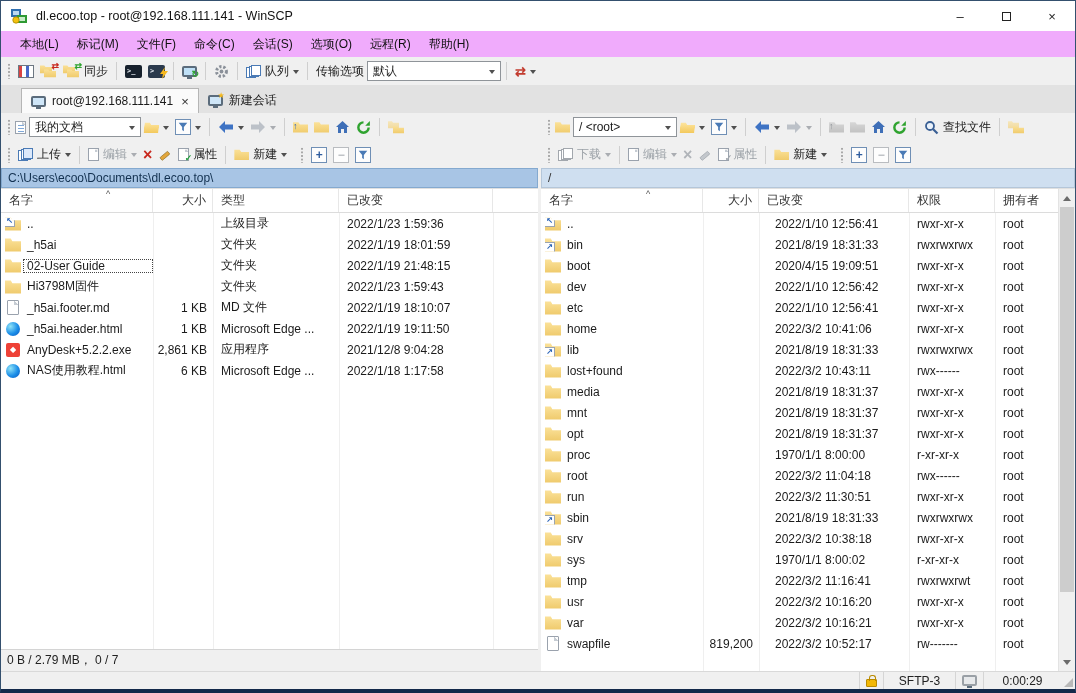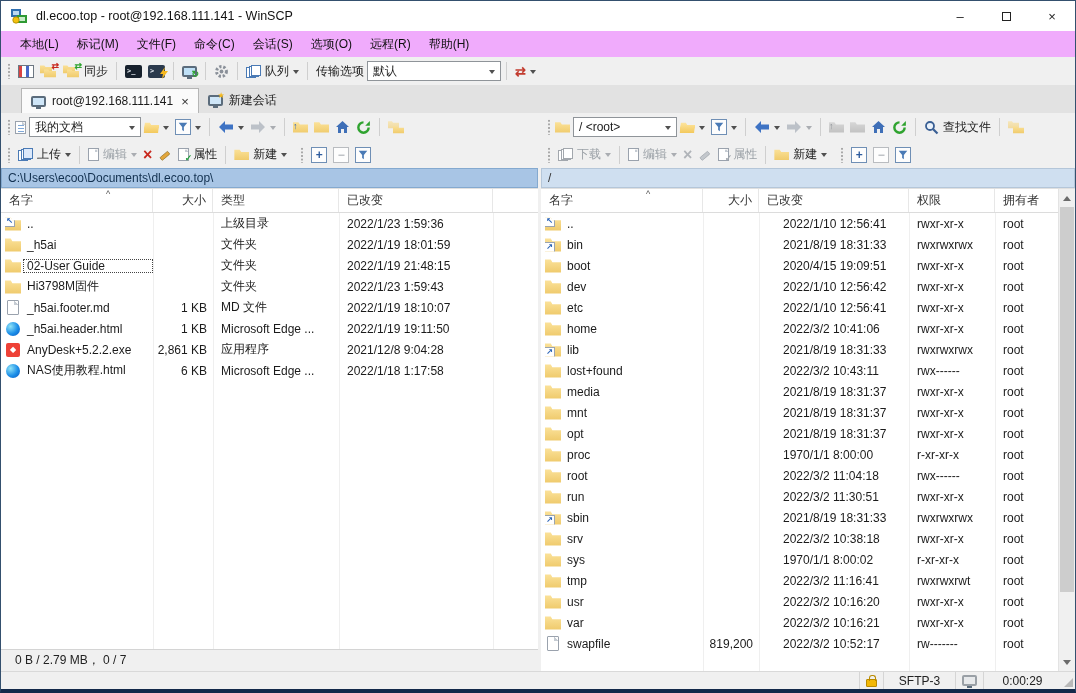--- a/index.html
+++ b/index.html
@@ -102,21 +102,21 @@
   .c-ico{flex:0 0 22px;padding-left:4px;display:flex;align-items:center;}
   .flag-on{outline:1px dotted #444;outline-offset:-1px;}
   
   .L .c-name{flex:0 0 130px;padding-left:4px;}
   .L .c-size{flex:0 0 60px;text-align:right;padding-right:6px;}
   .L .c-type{flex:0 0 126px;padding-left:8px;}
   .L .c-chg{flex:0 0 150px;padding-left:8px;}
   
   .R .c-name{flex:0 0 140px;padding-left:4px;}
   .R .c-size{flex:0 0 56px;text-align:right;padding-right:6px;}
-  .R .c-chg{flex:0 0 150px;padding-left:24px;}
+  .R .c-chg{flex:0 0 150px;padding-left:16px;}
   .R .c-rights{flex:0 0 86px;padding-left:8px;}
   .R .c-owner{flex:0 0 60px;padding-left:8px;}
   
   .fico{width:16px;height:16px;position:relative;flex:0 0 16px;}
   .f-folder,.f-folder-up,.f-folder-link{
     background:linear-gradient(180deg,#fce49e,#eec868);
     clip-path:polygon(0 13%,36% 13%,46% 29%,100% 29%,100% 93%,0 93%);}
   .f-folder-up{clip-path:none;background:linear-gradient(180deg,#fce49e,#eec868);
     -webkit-clip-path:polygon(0 13%,36% 13%,46% 29%,100% 29%,100% 93%,0 93%);
     clip-path:polygon(0 13%,36% 13%,46% 29%,100% 29%,100% 93%,0 93%);}
@@ -136,21 +136,21 @@
   .f-anydesk::after{content:"◆";}
   
   .sbar{position:absolute;top:0;right:0;bottom:0;width:17px;background:#f0f0f0;border-left:1px solid #e3e3e3;}
   .sbtn{height:17px;display:flex;align-items:center;justify-content:center;}
   .sbtn.down{position:absolute;bottom:0;left:0;right:0;}
   .tri-up{width:0;height:0;border:4px solid transparent;border-bottom:5px solid #6b6b6b;margin-top:-3px;}
   .tri-down{width:0;height:0;border:4px solid transparent;border-top:5px solid #6b6b6b;margin-bottom:-3px;}
   .sthumb{position:absolute;left:1px;right:1px;top:18px;height:385px;background:#cdcdcd;}
   
   .pstatus{height:22px;background:#f0f0f0;border-top:1px solid #d4d4d4;display:flex;align-items:center;
-    padding-left:14px;flex:0 0 auto;color:#222;}
+    padding-left:6px;flex:0 0 auto;color:#222;}
   .statusbar{height:18px;background:#f0f0f0;border-top:1px solid #d9d9d9;display:flex;align-items:center;flex:0 0 auto;}
   .sseg{height:100%;display:flex;align-items:center;justify-content:center;border-left:1px solid #d5d5d5;padding:0 6px;color:#222;}
   .sizegrip{width:14px;height:100%;position:relative;}
   .sizegrip::after{content:"";position:absolute;right:2px;bottom:2px;width:0;height:0;
     border-bottom:9px solid #b9b9b9;border-left:9px solid transparent;}
   svg{flex:0 0 auto;display:block;}
 </style>
 </head>
 <body>
 

